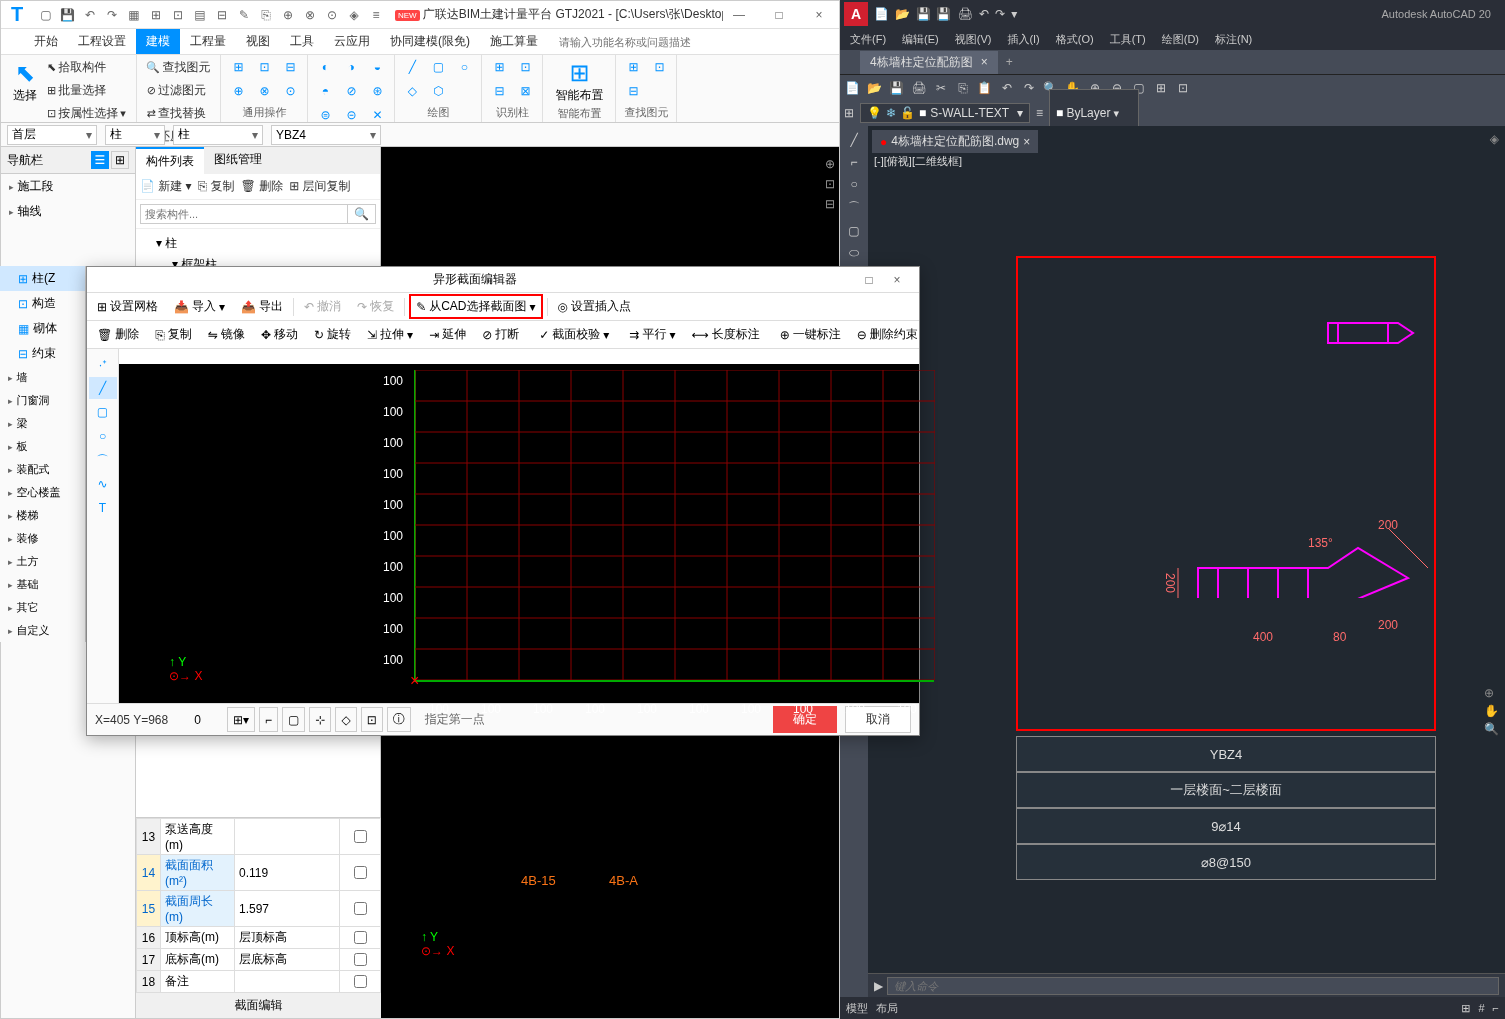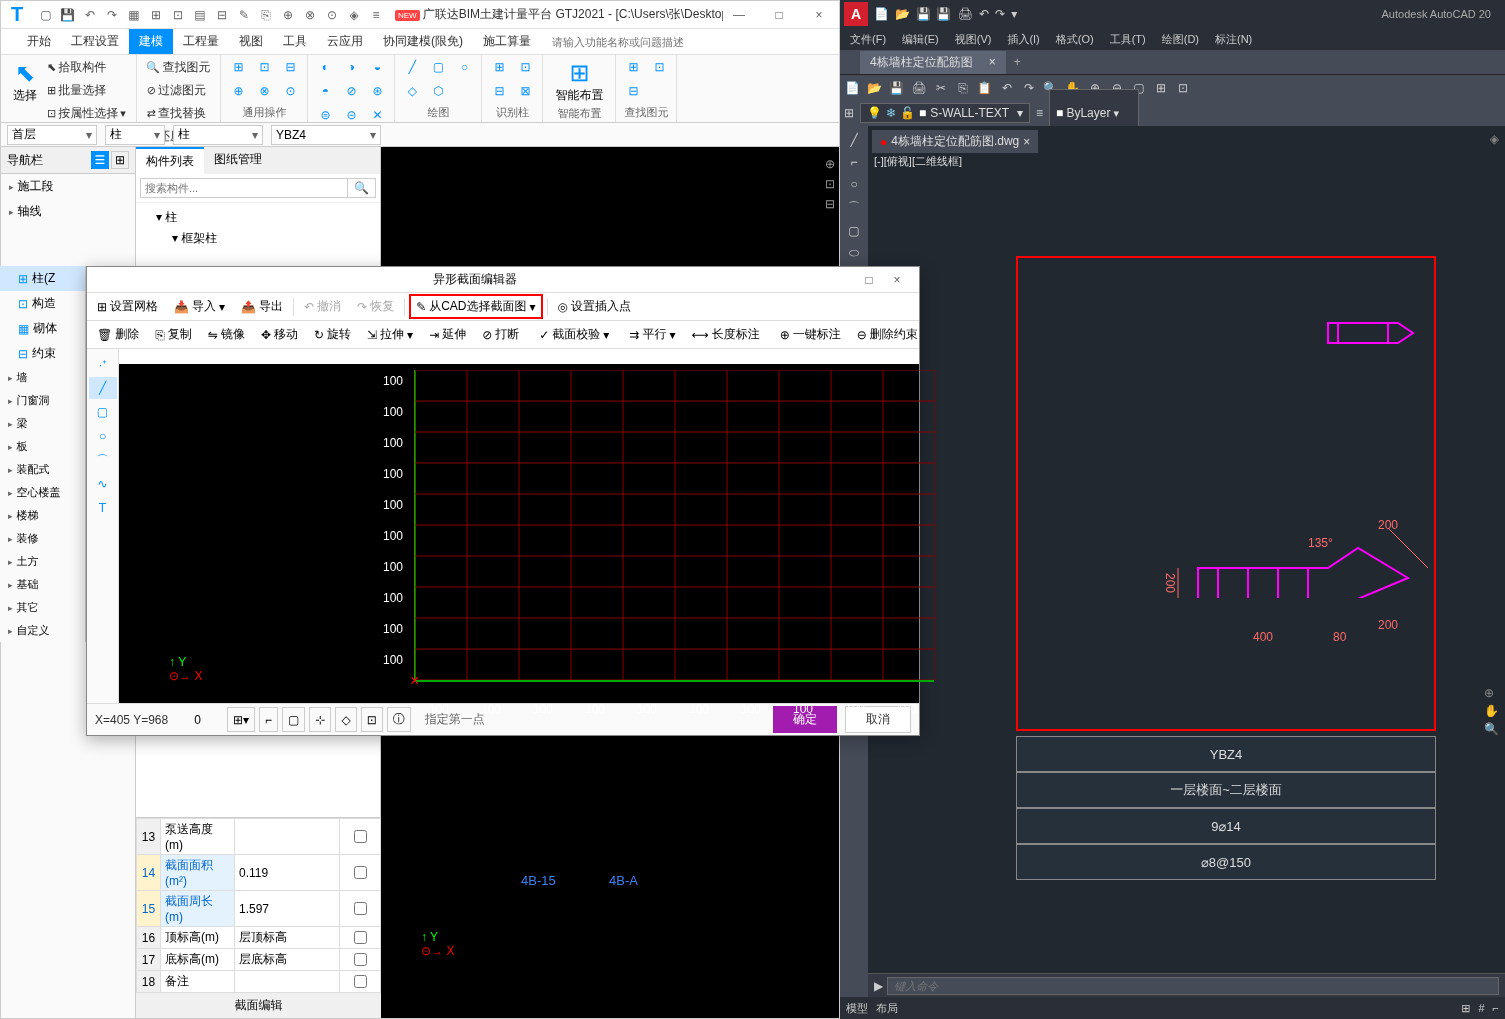--- a/index.html
+++ b/index.html
@@ -9,21 +9,21 @@
 .gtj-app { position: absolute; left: 0; top: 0; width: 840px; height: 1019px; background: #fff; border: 1px solid #ccc; }
 .gtj-titlebar { height: 28px; background: #fff; display: flex; align-items: center; padding: 0 4px; border-bottom: 1px solid #e0e0e0; }
 .gtj-logo { width: 24px; height: 24px; color: #0091ff; font-size: 20px; font-weight: bold; display: flex; align-items: center; justify-content: center; }
 .gtj-qat { display: flex; gap: 4px; margin-left: 8px; }
 .gtj-qat-btn { width: 18px; height: 18px; display: flex; align-items: center; justify-content: center; color: #666; cursor: pointer; }
 .gtj-title { flex: 1; text-align: center; font-size: 11px; color: #333; padding: 0 8px; overflow: hidden; white-space: nowrap; }
 .gtj-new-badge { background: #ff4444; color: #fff; font-size: 8px; padding: 1px 3px; border-radius: 2px; margin-left: 2px; }
 .gtj-wincontrols { display: flex; gap: 8px; }
 .gtj-wincontrols span { width: 32px; text-align: center; cursor: pointer; color: #666; }
 
-.gtj-ribbon-tabs { height: 26px; display: flex; align-items: center; border-bottom: 1px solid #e0e0e0; padding-left: 16px; }
+.gtj-ribbon-tabs { height: 26px; display: flex; align-items: center; border-bottom: 1px solid #e0e0e0; padding-left: 23px; }
 .gtj-tab { padding: 4px 10px; cursor: pointer; color: #333; }
 .gtj-tab.active { background: #0091ff; color: #fff; }
 .gtj-search-box { flex: 1; margin-left: 8px; }
 .gtj-search-box input { width: 100%; border: none; padding: 3px; font-size: 11px; color: #999; }
 
 .gtj-ribbon-content { height: 68px; display: flex; border-bottom: 1px solid #ccc; background: #fafafa; }
 .gtj-group { border-right: 1px solid #e0e0e0; padding: 2px 6px; display: flex; flex-direction: column; justify-content: space-between; }
 .gtj-group-label { text-align: center; color: #666; font-size: 11px; }
 .gtj-big-btn { display: flex; flex-direction: column; align-items: center; padding: 2px 6px; cursor: pointer; }
 .gtj-big-btn .icon { font-size: 24px; color: #0091ff; }
@@ -50,21 +50,21 @@
 .gtj-complist-tab { padding: 4px 10px; cursor: pointer; }
 .gtj-complist-tab.active { background: #fff; border-top: 2px solid #0091ff; }
 .gtj-complist-toolbar { padding: 4px; display: flex; gap: 6px; border-bottom: 1px solid #eee; font-size: 11px; }
 .gtj-complist-toolbar span { cursor: pointer; color: #333; }
 .gtj-complist-search { padding: 4px; border-bottom: 1px solid #eee; display: flex; }
 .gtj-complist-search input { flex: 1; border: 1px solid #ccc; padding: 2px 4px; font-size: 11px; }
 .gtj-complist-tree { padding: 4px; font-size: 11px; }
 .gtj-tree-item { padding: 2px 4px 2px 16px; cursor: pointer; }
 
 .gtj-canvas { flex: 1; background: #000; position: relative; }
-.gtj-canvas-label { position: absolute; color: #3b82f6; font-size: 13px; }
+.gtj-canvas-label { position: absolute; color: #f97316; font-size: 13px; }
 .gtj-coord { position: absolute; }
 .gtj-coord .yax { color: #0f0; }
 .gtj-coord .xax { color: #f00; }
 
 .gtj-proptable { position: absolute; left: 135px; bottom: 0; width: 245px; background: #fff; border-top: 1px solid #ccc; }
 .gtj-proptable table { width: 100%; border-collapse: collapse; font-size: 11px; }
 .gtj-proptable td { border: 1px solid #ddd; padding: 2px 4px; height: 18px; }
 .gtj-proptable td:first-child { width: 24px; text-align: center; background: #f0f0f0; }
 .gtj-proptable td:nth-child(2) { width: 74px; }
 .gtj-proptable td.hl { background: #e3f2fd; color: #0066cc; }
@@ -95,34 +95,34 @@
 .modal-grid-label { position: absolute; color: #fff; font-size: 12px; }
 .modal-grid-red-x { position: absolute; color: #f00; font-size: 16px; }
 .modal-coord-sys { position: absolute; left: 50px; bottom: 20px; }
 
 .modal-footer { height: 32px; display: flex; align-items: center; padding: 0 8px; gap: 6px; border-top: 1px solid #ddd; background: #fafafa; }
 .modal-status { color: #333; margin-right: 20px; }
 .modal-footer-btns { display: flex; gap: 4px; }
 .modal-footer-btns span { padding: 3px 5px; border: 1px solid #ccc; cursor: pointer; display: inline-flex; align-items: center; }
 .modal-prompt { color: #666; margin-left: 8px; }
 .modal-actions { margin-left: auto; display: flex; gap: 8px; }
-.btn-primary { background: #a21caf; color: #fff; padding: 4px 20px; border: none; cursor: pointer; }
+.btn-primary { background: #ef4444; color: #fff; padding: 4px 20px; border: none; cursor: pointer; }
 .btn-default { background: #fff; color: #333; padding: 4px 20px; border: 1px solid #ccc; cursor: pointer; }
 
 
 .acad { position: absolute; left: 840px; top: 0; width: 665px; height: 1019px; background: #333842; }
 .acad-titlebar { height: 28px; background: #2a2e37; display: flex; align-items: center; padding: 0 4px; }
 .acad-logo { width: 24px; height: 24px; background: #d2202f; color: #fff; display: flex; align-items: center; justify-content: center; font-weight: bold; font-size: 14px; margin-right: 6px; }
 .acad-qat { display: flex; gap: 6px; }
 .acad-qat span { color: #ccc; cursor: pointer; }
 .acad-title { flex: 1; text-align: right; color: #aaa; padding-right: 10px; font-size: 11px; }
 .acad-menubar { height: 22px; background: #2a2e37; display: flex; align-items: center; padding: 0 4px; gap: 4px; }
 .acad-menubar span { color: #ccc; padding: 2px 6px; cursor: pointer; font-size: 11px; }
 .acad-filetab { height: 24px; background: #454b57; display: flex; align-items: center; padding-left: 20px; }
-.acad-filetab-item { background: #5d6473; color: #ddd; padding: 3px 10px; display: flex; align-items: center; gap: 16px; font-size: 11px; }
+.acad-filetab-item { background: #5d6473; color: #ddd; padding: 3px 10px; display: flex; align-items: center; gap: 8px; font-size: 11px; }
 .acad-filetab-item .close { cursor: pointer; }
 .acad-toolbar { height: 26px; background: #454b57; display: flex; align-items: center; padding: 0 4px; gap: 4px; border-top: 1px solid #222; }
 .acad-toolbar span { color: #ccc; width: 18px; text-align: center; cursor: pointer; }
 .acad-layerbar { height: 26px; background: #454b57; display: flex; align-items: center; padding: 0 4px; gap: 6px; }
 .acad-layersel { background: #333842; border: 1px solid #666; color: #ddd; padding: 2px 6px; min-width: 170px; font-size: 11px; display: flex; align-items: center; gap: 4px; }
 .acad-layersel .bulb { color: #ffcc00; }
 .acad-bylayer { background: #333842; border: 1px solid #666; color: #ddd; padding: 16px 6px; min-width: 90px; font-size: 11px; }
 
 .acad-workspace { display: flex; height: calc(100% - 126px); }
 .acad-lefttools { width: 28px; background: #454b57; display: flex; flex-direction: column; gap: 2px; padding: 4px 0; }
@@ -324,20 +324,26 @@
       <div class="gtj-nav-list">
         <div class="gtj-nav-item">施工段</div>
         <div class="gtj-nav-item">轴线</div>
       </div>
     </div>
 
     <div class="gtj-complist">
       <div class="gtj-complist-tabs">
         <div class="gtj-complist-tab active">构件列表</div>
         <div class="gtj-complist-tab">图纸管理</div>
+      </div>
+      <div class="gtj-complist-toolbar">
+        <span>📄 <span>新建</span> ▾</span>
+        <span>⎘ <span>复制</span></span>
+        <span>🗑 <span>删除</span></span>
+        <span>⊞ <span>层间复制</span></span>
       </div>
       <div class="gtj-complist-search">
         <input placeholder="搜索构件..." style="">
         <span style="padding:2px 6px;border:1px solid #ccc;border-left:none">🔍</span>
       </div>
       <div class="gtj-complist-tree">
         <div class="gtj-tree-item">▾ <span>柱</span></div>
         <div class="gtj-tree-item" style="padding-left:32px">▾ <span>框架柱</span></div>
       </div>
     </div>

